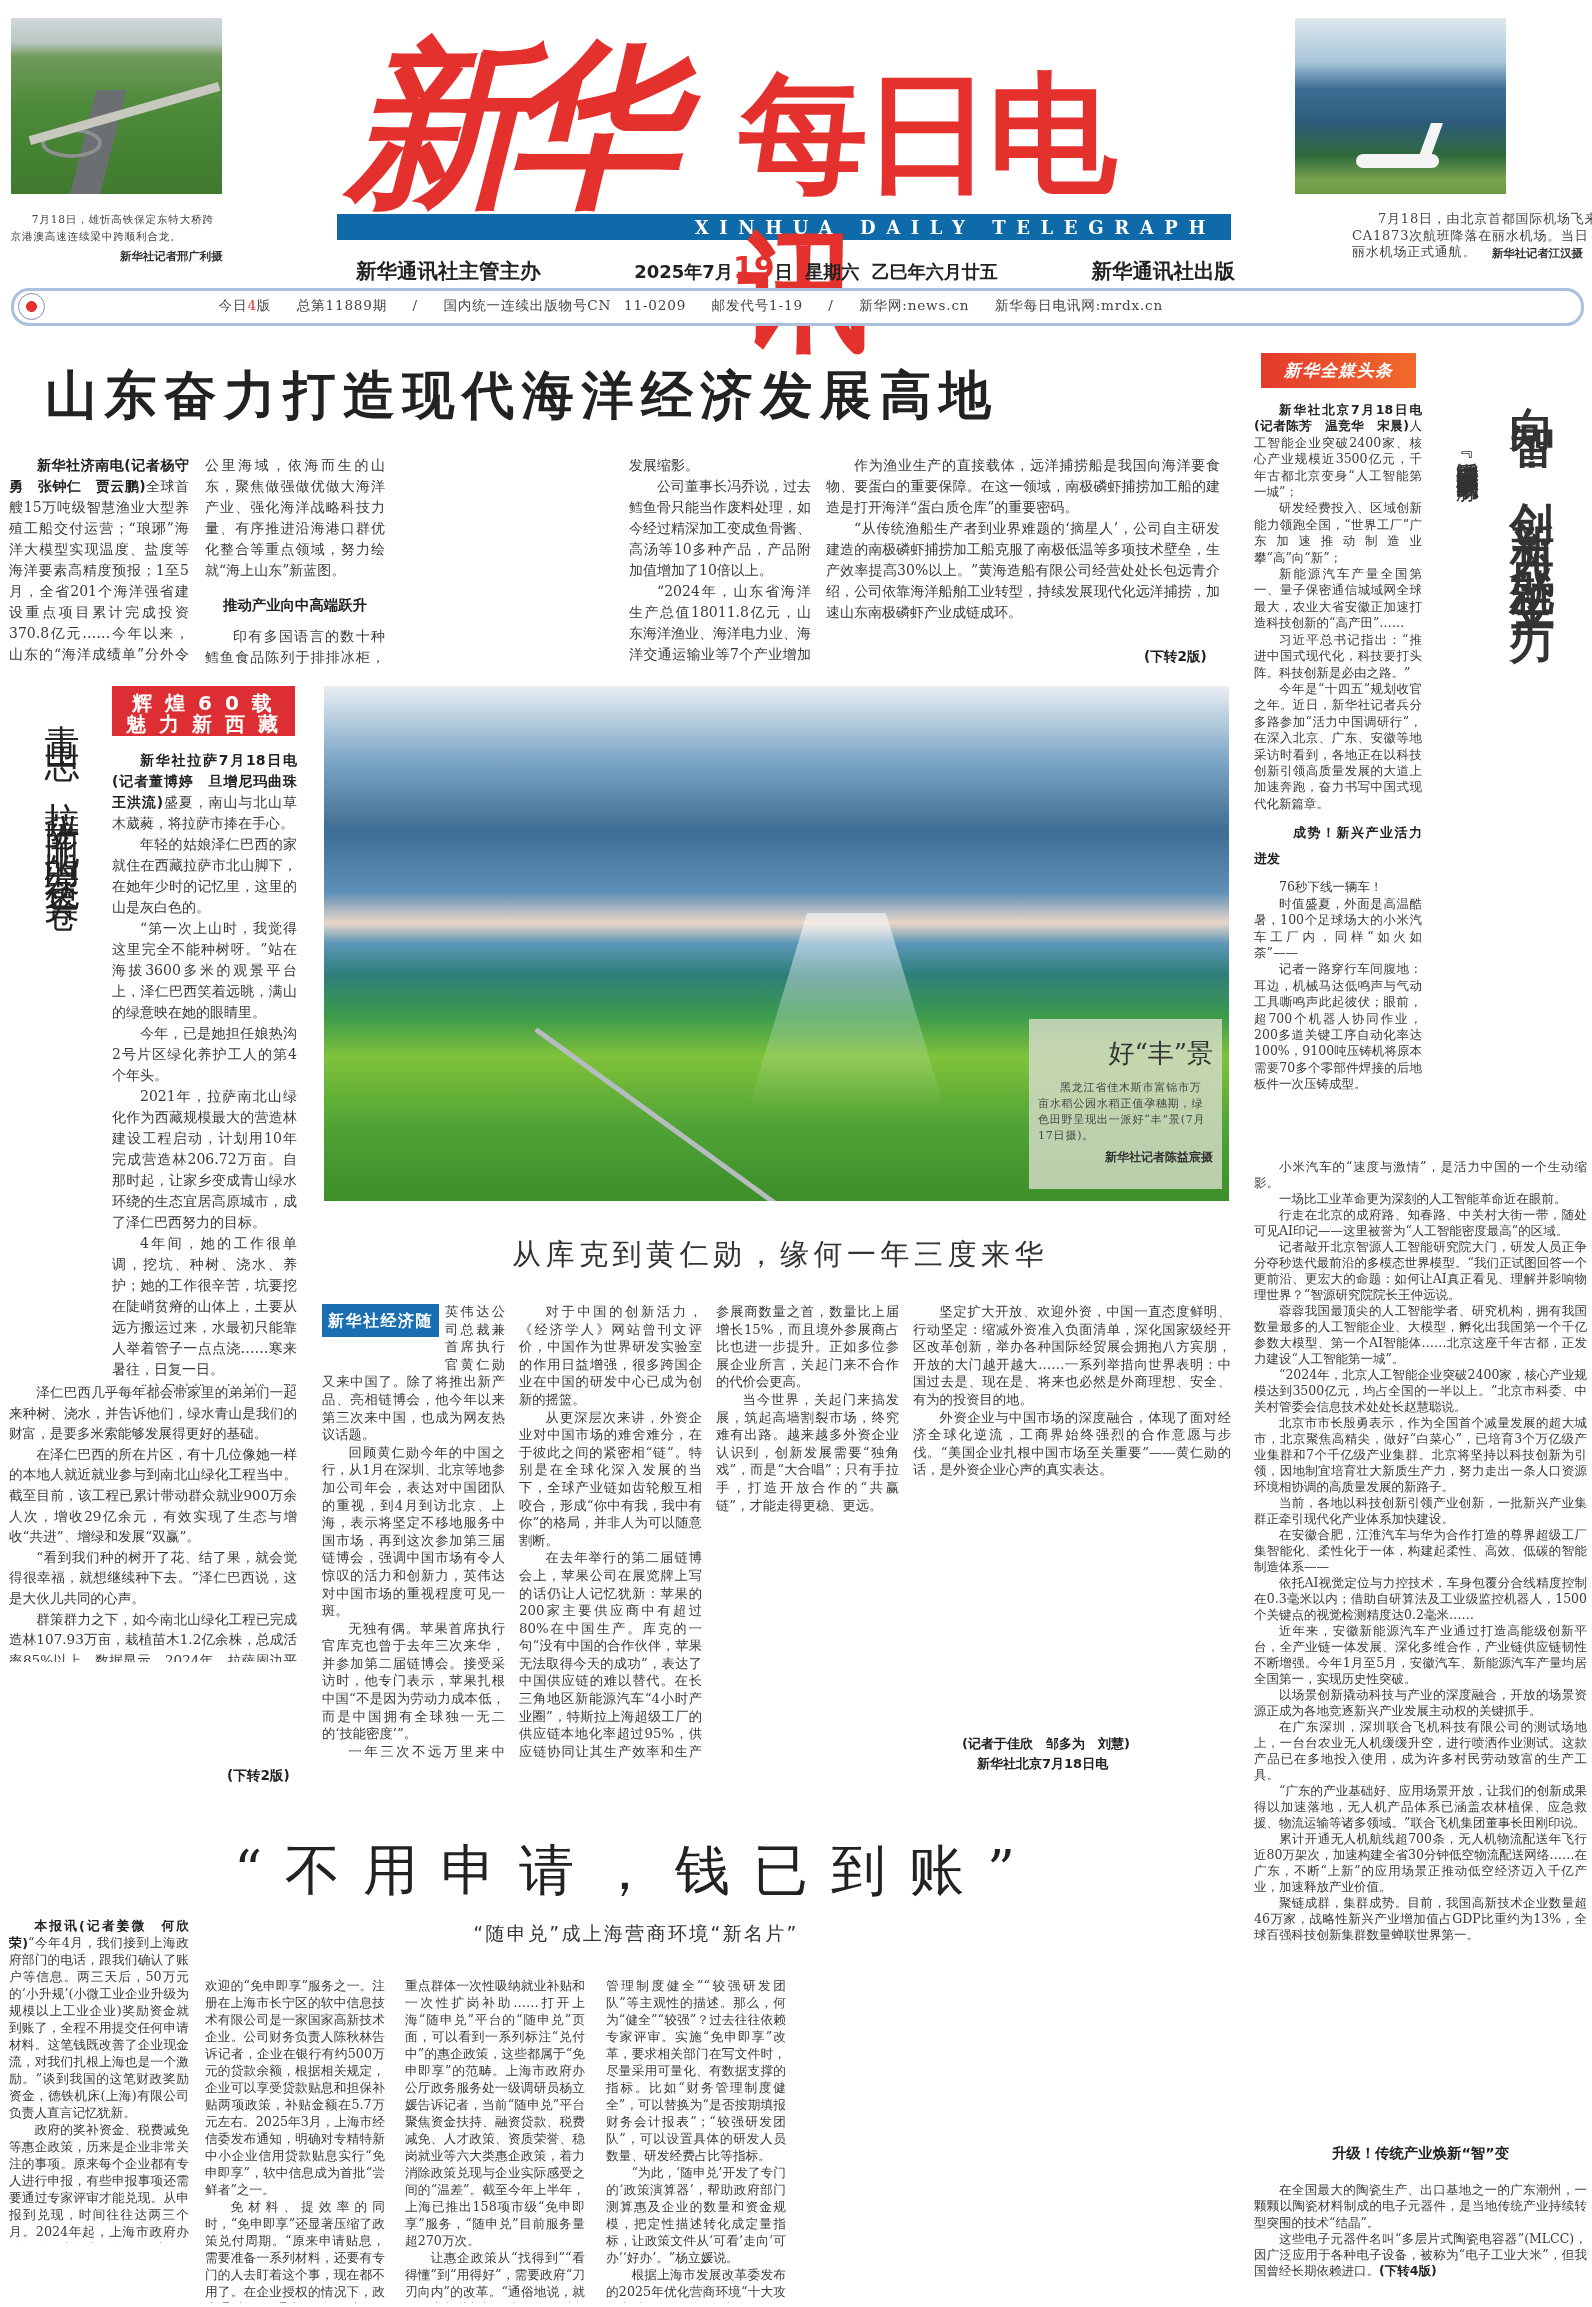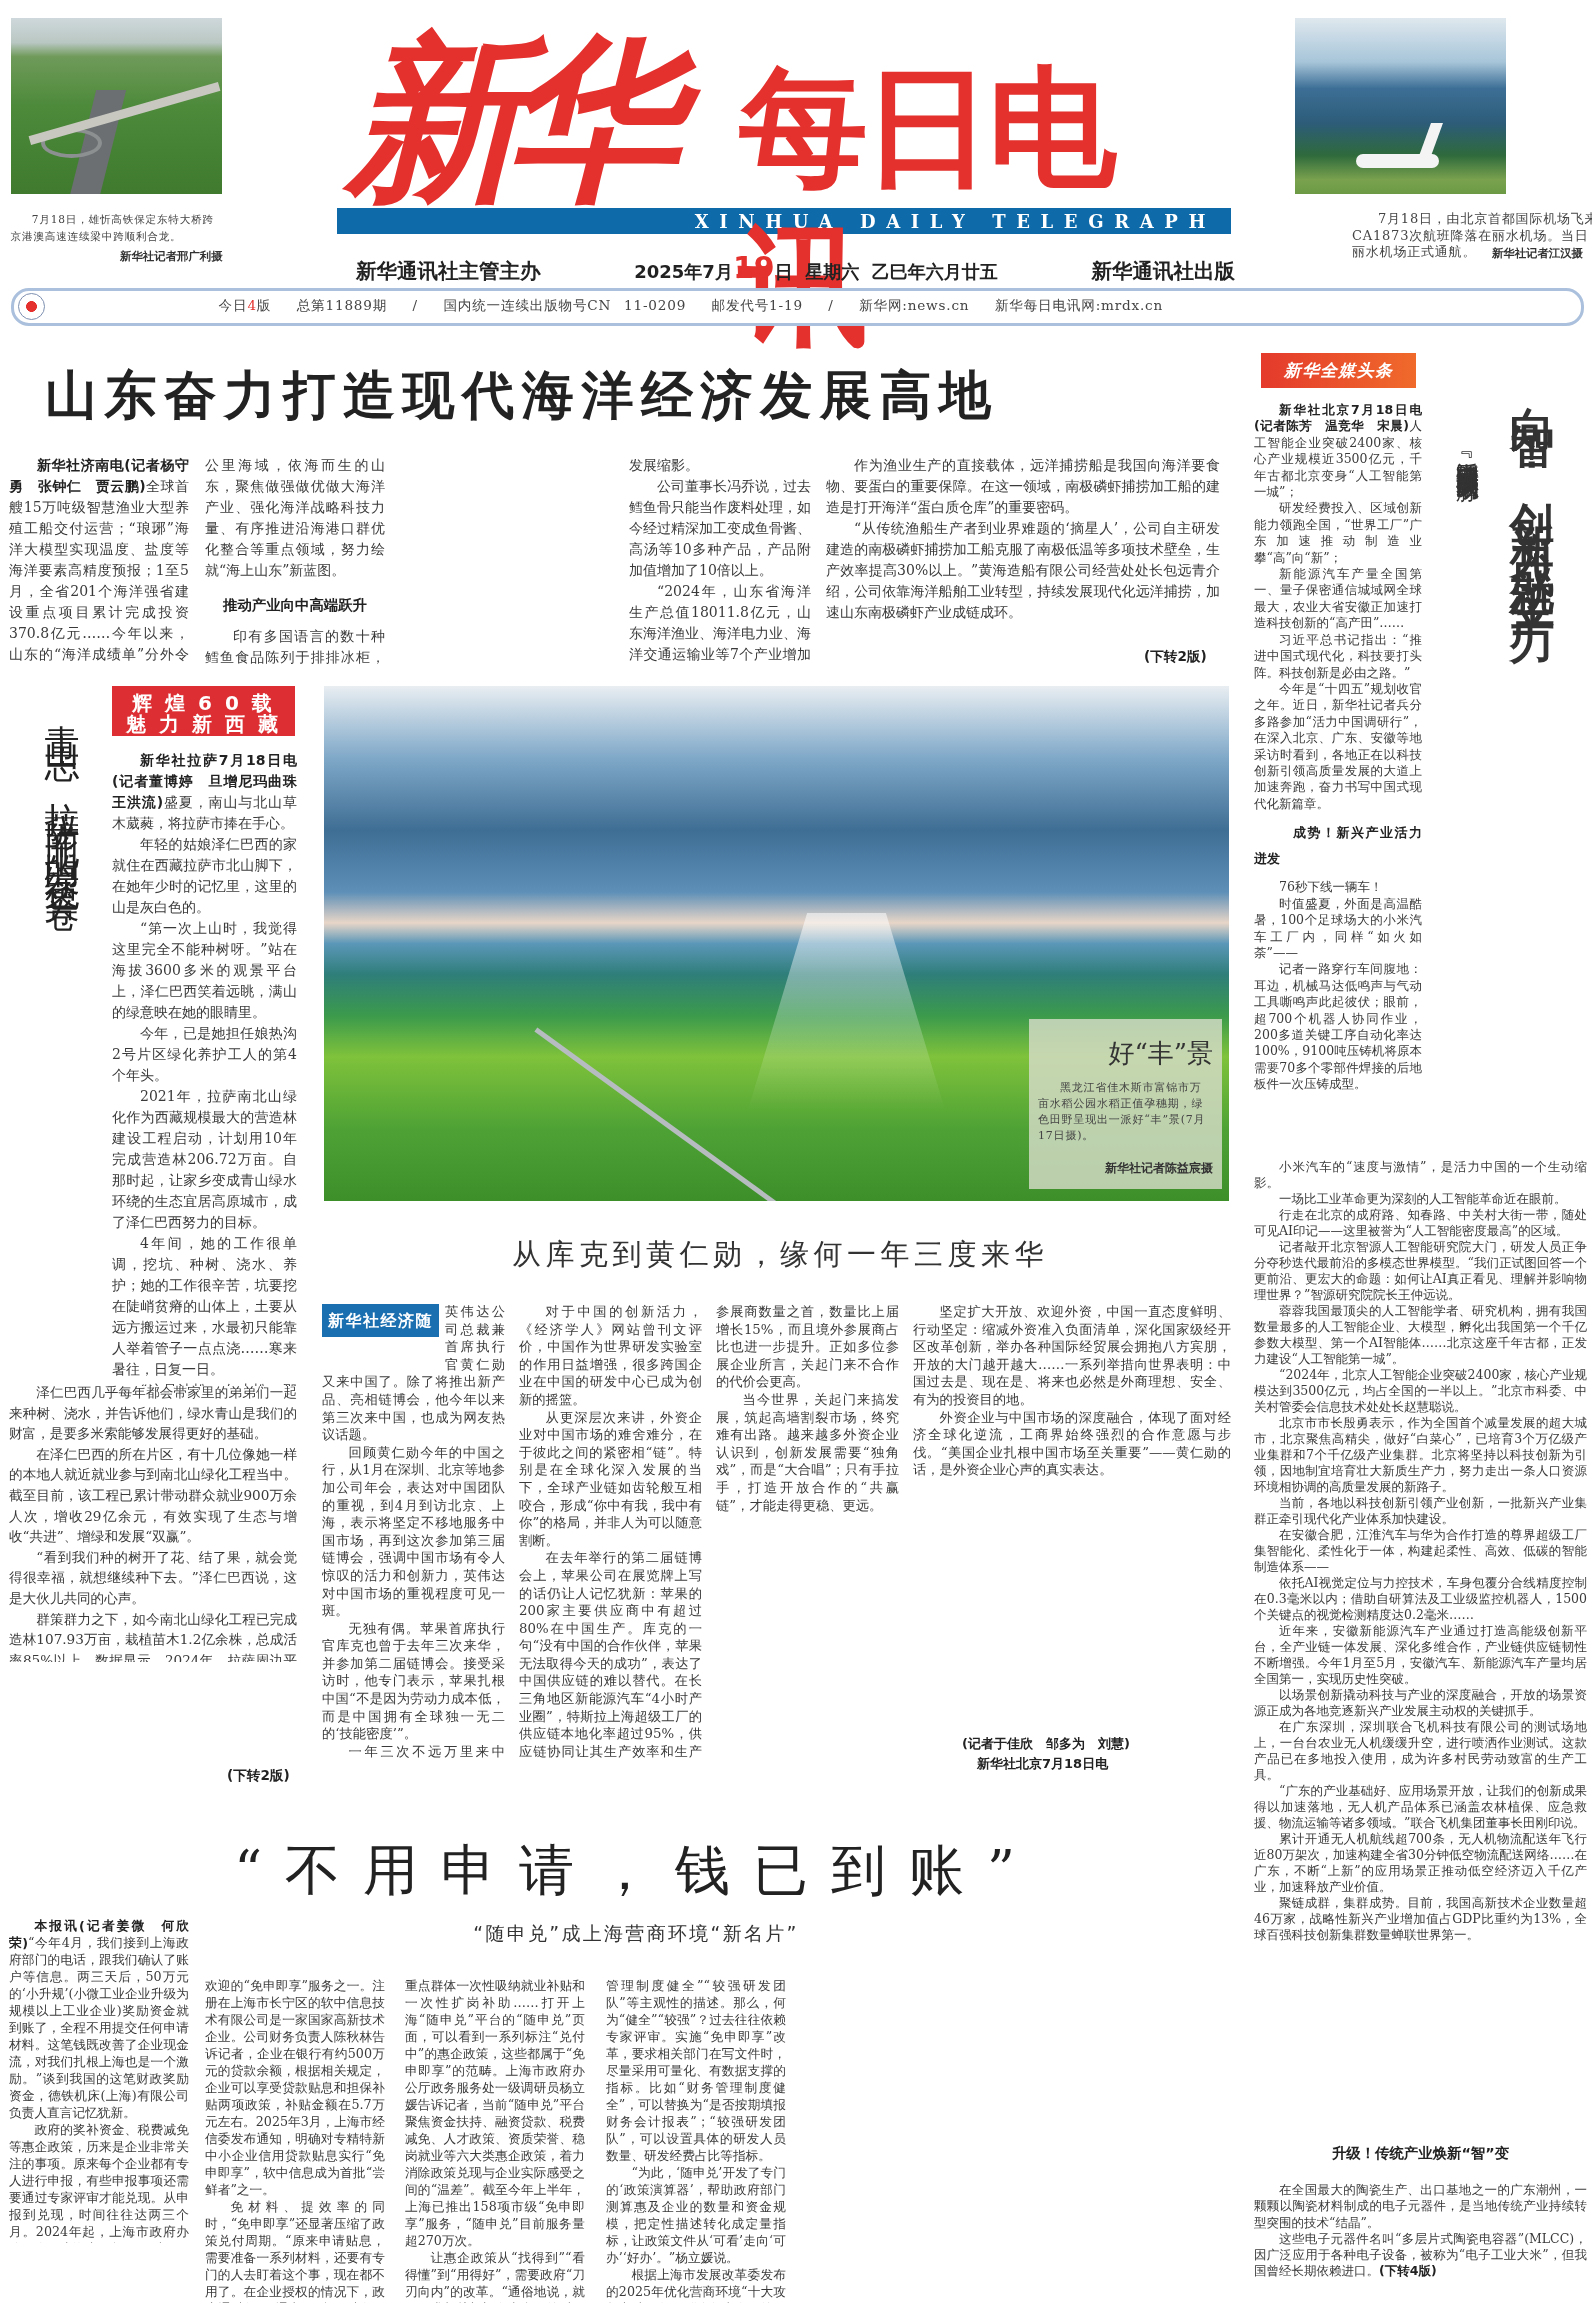--- a/index.html
+++ b/index.html
@@ -5,21 +5,21 @@
 *{box-sizing:border-box;margin:0;padding:0}
 body{width:1593px;height:2307px;background:#fff;font-family:"DejaVu Serif","Liberation Serif",serif;color:#333;position:relative;overflow:hidden}
 .abs{position:absolute}
 .photo{position:absolute;overflow:hidden}
 .cap{font-size:13px;line-height:19.7px;color:#444;letter-spacing:0.8px;font-family:"DejaVu Serif",serif}
 .credit{font-family:"DejaVu Sans",sans-serif;font-size:13.6px;color:#333;text-align:right;font-weight:bold}
 .body{font-size:14px;line-height:21px;color:#3a3a3a;text-align:justify;text-indent:2em}
 .body p{text-indent:2em;margin:0}
 .col{position:absolute;overflow:hidden}
 .lead{font-family:"DejaVu Sans",sans-serif;font-weight:bold;color:#222}
-.masthead-logo{position:absolute;left:337px;top:24px;width:894px;height:212px}
+.masthead-logo{position:absolute;left:337px;top:30px;width:894px;height:212px}
 .bigtitle{font-family:"DejaVu Serif",serif;font-weight:bold;color:#222}
 .sub{font-family:"DejaVu Sans",sans-serif;font-weight:bold;font-size:16.7px;color:#222;text-align:center}
 .vert{writing-mode:vertical-rl;text-orientation:upright;font-family:"DejaVu Serif",serif;font-weight:bold;color:#333}
 </style>
 </head>
 <body>
 
 <div class="photo" style="left:10.6px;top:18px;width:211px;height:176px;background:linear-gradient(180deg,#cfd8dc 0%,#b9c7c2 14%,#6f9a5a 22%,#4d8a3a 50%,#3f7a2e 100%)">
   <div class="abs" style="left:72px;top:72px;width:30px;height:106px;background:#6b6f72;transform:skewX(-14deg)"></div>
   <div class="abs" style="left:30px;top:110px;width:61px;height:30px;border:4.5px solid #8d9091;border-radius:50%"></div>
@@ -109,21 +109,21 @@
 
 </div>
 <div class="abs lead" style="left:227px;top:1767px;font-size:13.6px;background:#fff">(下转2版)</div>
 
 <div class="photo" style="left:324px;top:686px;width:905px;height:515px;background:linear-gradient(180deg,#e9eef2 0%,#7fa8c8 14%,#3f6e94 28%,#5d8fb7 40%,#e8d6c8 46%,#5b97b8 50%,#2f7e7a 56%,#3b9a4c 64%,#7fc23b 72%,#4ea235 86%,#3d8f2a 100%)">
   <div class="abs" style="left:424px;top:227px;width:197px;height:197px;background:linear-gradient(180deg,rgba(255,255,255,.55),rgba(255,255,255,0));clip-path:polygon(30% 0,70% 0,100% 100%,0 100%)"></div>
   <div class="abs" style="left:212px;top:341px;width:379px;height:4.5px;background:#b6bcc0;transform:rotate(36deg);transform-origin:left"></div>
   <div class="abs" style="left:705px;top:333px;width:193px;height:170px;background:rgba(214,220,200,.82);padding:16.7px 9px 0 9px">
     <div style="font-family:'DejaVu Serif',serif;font-size:26px;color:#333;text-align:right;margin-bottom:9px">好“丰”景</div>
     <div class="cap" style="font-size:11px;line-height:16px;text-indent:2em">黑龙江省佳木斯市富锦市万亩水稻公园水稻正值孕穗期，绿色田野呈现出一派好“丰”景(7月17日摄)。</div>
-    <div class="credit" style="font-size:12px;margin-top:16px">新华社记者陈益宸摄</div>
+    <div class="credit" style="font-size:12px;margin-top:5px">新华社记者陈益宸摄</div>
   </div>
 </div>
 
 <div class="abs" style="left:333px;top:1235px;width:894px;text-align:center;font-family:'DejaVu Serif',serif;font-size:29px;letter-spacing:4.5px;color:#333">从库克到黄仁勋，缘何一年三度来华</div>
 <div class="abs" style="left:322px;top:1304px;width:117px;height:33px;background:#1a6fb0;color:#fff;font-family:'DejaVu Sans',sans-serif;font-weight:bold;font-size:16px;line-height:33px;text-align:center;letter-spacing:1.5px">新华社经济随笔</div>
 <div class="col body" style="left:322px;top:1303px;width:183px;height:455px;font-size:13.3px;line-height:17.6px">
   <div style="float:left;width:123px;height:55px"></div>
   <p style="text-indent:0">英伟达公司总裁兼首席执行官黄仁勋又来中国了。除了将推出新产品、亮相链博会，他今年以来第三次来中国，也成为网友热议话题。</p>
   <p>回顾黄仁勋今年的中国之行，从1月在深圳、北京等地参加公司年会，表达对中国团队的重视，到4月到访北京、上海，表示将坚定不移地服务中国市场，再到这次参加第三届链博会，强调中国市场有令人惊叹的活力和创新力，英伟达对中国市场的重视程度可见一斑。</p>
   <p>无独有偶。苹果首席执行官库克也曾于去年三次来华，并参加第二届链博会。接受采访时，他专门表示，苹果扎根中国“不是因为劳动力成本低，而是中国拥有全球独一无二的‘技能密度’”。</p>

